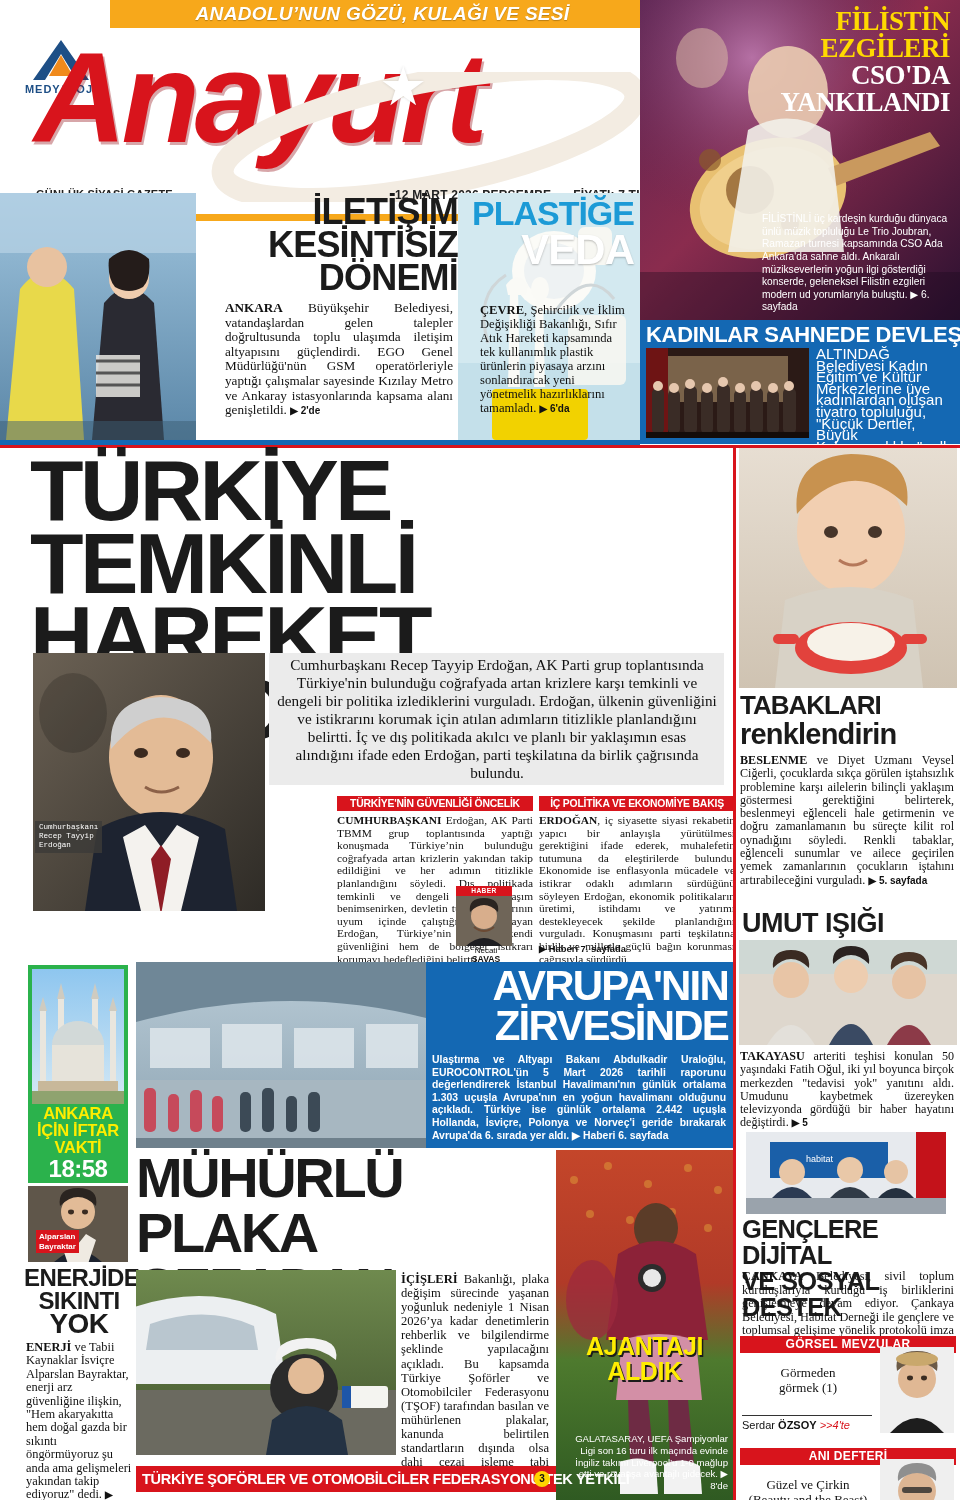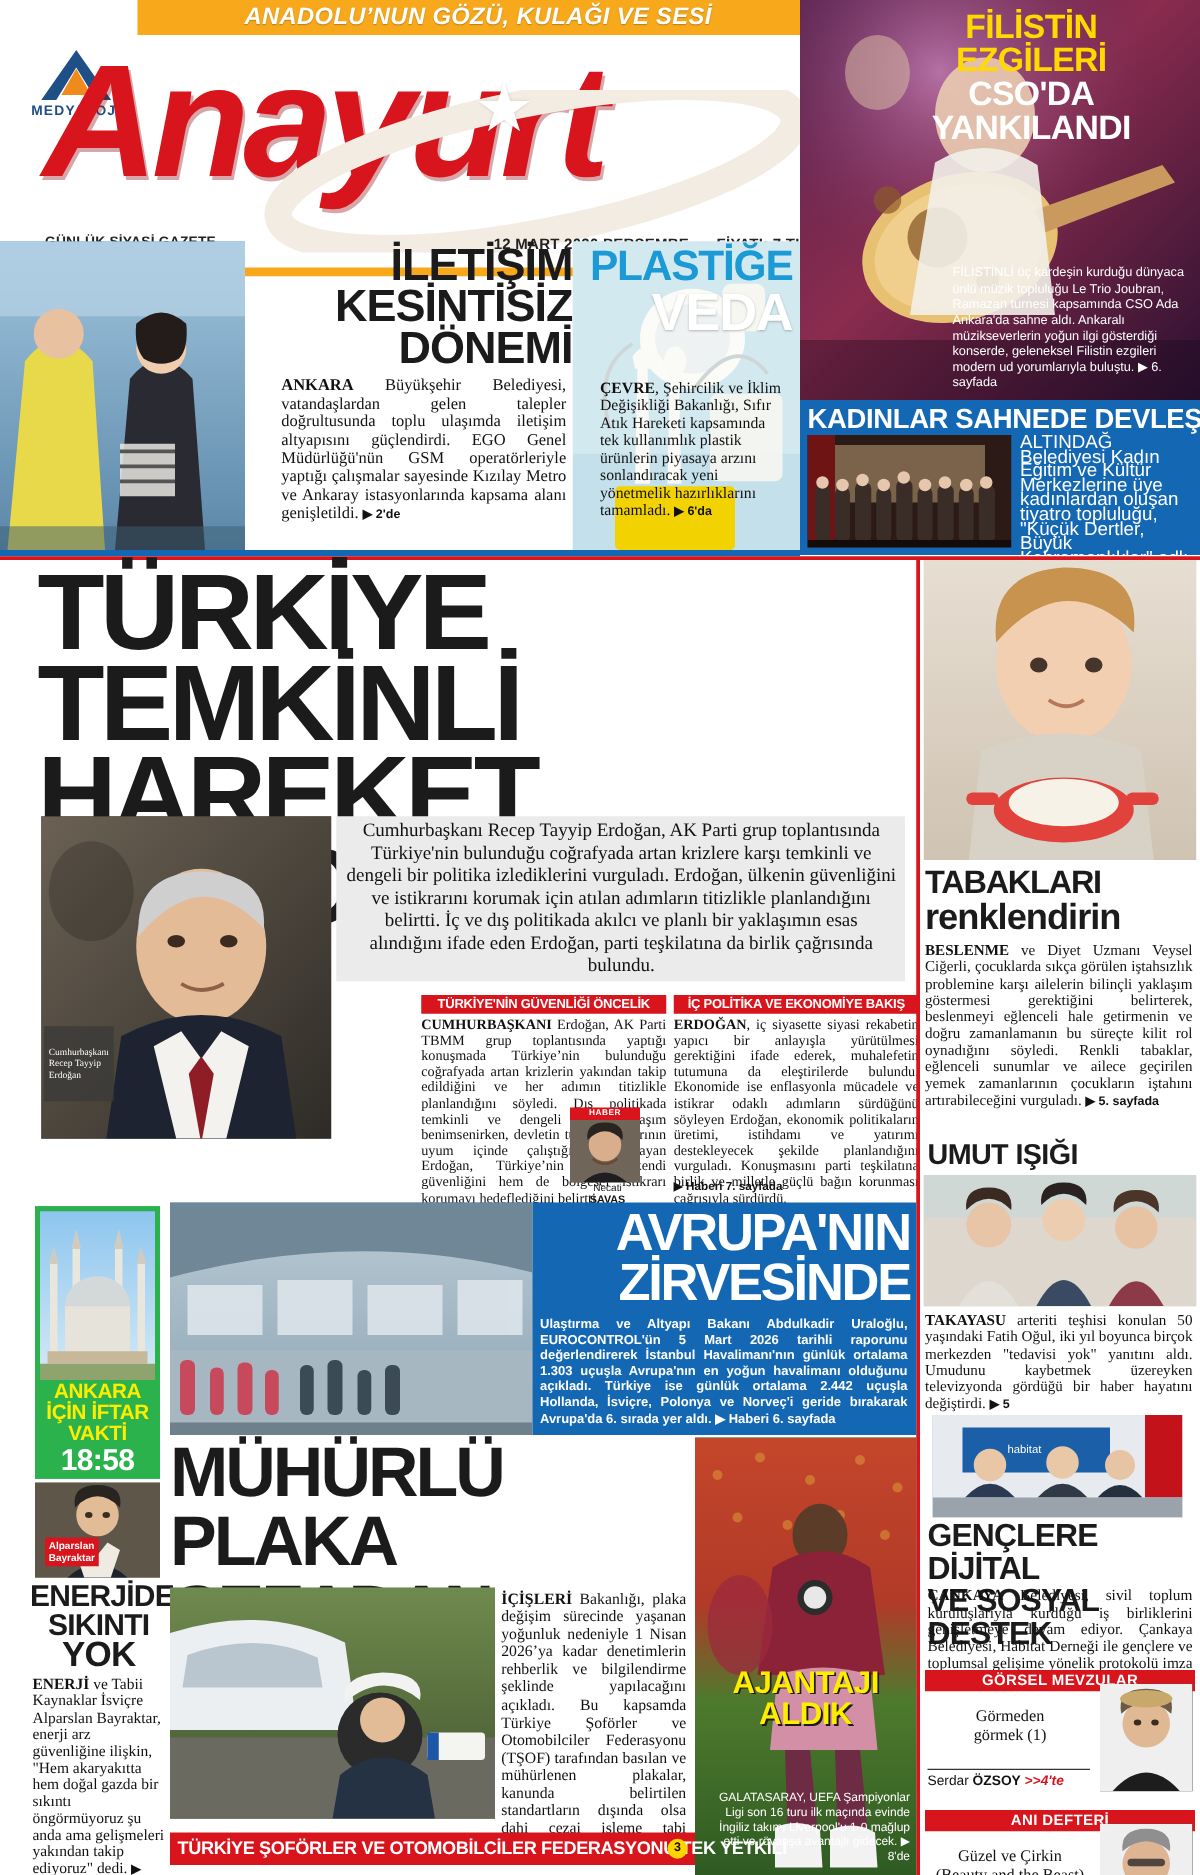--- a/index.html
+++ b/index.html
@@ -77,22 +77,22 @@
     position:absolute; left:0; top:186px; width:640px; height:7px; background:#f7a81b;
   }
 
   
   .promo-filistin {
     position:absolute; left:640px; top:0; width:320px; height:320px;
     overflow:hidden; background:#3a1336;
   }
   .pf-bg { position:absolute; inset:0; }
   .pf-title {
-    position:absolute; right:10px; top:8px; width:250px; text-align:center;
-    font-family:Liberation Sans, sans-serif; font-weight:bold;
+    position:absolute; right:10px; top:8px; width:250px; text-align:right;
+    font-family:Liberation Serif, serif; font-weight:bold;
     font-size:27px; line-height:27px; letter-spacing:-.5px;
   }
   .pf-title .l1 { color:#ffd900; display:block; }
   .pf-title .l2 { color:#ffd900; display:block; }
   .pf-title .l3 { color:#ffffff; display:block; }
   .pf-title .l4 { color:#ffffff; display:block; }
   .pf-body {
     position:absolute; right:8px; bottom:6px; width:190px;
     font-family:"Liberation Sans", sans-serif;
     font-size:10.2px; line-height:12.6px; color:#fff; text-align:left;
@@ -171,22 +171,22 @@
   }
   .mainhead span { display:block; }
 
   .erdogan-photo {
     position:absolute; left:33px; top:205px; width:232px; height:258px;
     background:#3c3a38; overflow:hidden;
   }
   .erdogan-cap {
     position:absolute; left:2px; top:168px;
     background:rgba(60,58,56,.82); color:#fff;
-    font-family:Liberation Serif, serif; font-size:7.6px; line-height:9.2px;
-    padding:16px 4px;
+    font-family:Liberation Mono, monospace; font-size:7.6px; line-height:9.2px;
+    padding:2px 4px;
   }
   .lead-box {
     position:absolute; left:269px; top:205px; width:455px; height:132px;
     background:#ebebeb;
   }
   .lead-text {
     position:absolute; left:277px; top:208px; width:440px;
     font-family:"Liberation Serif", serif;
     font-size:15.2px; line-height:18px; color:#111; text-align:center;
   }
@@ -243,21 +243,21 @@
     font-size:29px; line-height:29px; color:#1b1b1b; letter-spacing:-.8px;
   }
   .tabaklar-body {
     position:absolute; left:4px; top:306px; width:214px;
     font-family:"Liberation Serif", serif;
     font-size:12.1px; line-height:13.3px; color:#111; text-align:justify;
   }
   .umut-title {
     position:absolute; left:6px; top:462px;
     font-family:"Liberation Sans", sans-serif; font-weight:bold;
-    font-size:23px; line-height:27px; color:#1b1b1b; letter-spacing:-.5px;
+    font-size:27px; line-height:27px; color:#1b1b1b; letter-spacing:-.5px;
   }
   .umut-photo { position:absolute; left:3px; top:492px; width:218px; height:105px; background:#c9c3bb; overflow:hidden; }
   .umut-body {
     position:absolute; left:4px; top:602px; width:214px;
     font-family:"Liberation Serif", serif;
     font-size:12.1px; line-height:13.3px; color:#111; text-align:justify;
   }
   .genc-photo { position:absolute; left:10px; top:684px; width:200px; height:82px; background:#b9c2cc; overflow:hidden; }
   .genc-title {
     position:absolute; left:6px; top:768px; width:216px;
@@ -285,21 +285,21 @@
   .colbox-photo {
     position:absolute; right:2px; top:-6px; width:74px; height:86px;
     background:#4f4a46; overflow:hidden;
   }
   .colbox-sep { position:absolute; left:2px; top:62px; width:130px; height:1px; background:#333; }
   .colbox-by {
     position:absolute; left:2px; top:66px;
     font-family:"Liberation Sans", sans-serif; font-size:11px; color:#111;
   }
   .colbox-by b { font-weight:bold; }
-  .colbox-by .pg { color:#d8141c; font-weight:bold; font-style:italic; }
+  .colbox-by .pg { color:#d8141c; font-weight:normal; font-style:italic; }
 
   
   .iftar {
     position:absolute; left:28px; top:965px; width:100px; height:218px;
     background:#2bb24c; border:4px solid #2bb24c;
   }
   .iftar-photo { position:absolute; left:0; top:0; width:92px; height:135px; background:#7fb2d9; overflow:hidden; }
   .iftar-l1 {
     position:absolute; left:0; top:136px; width:92px; text-align:center;
     font-family:"Liberation Sans", sans-serif; font-weight:bold;

